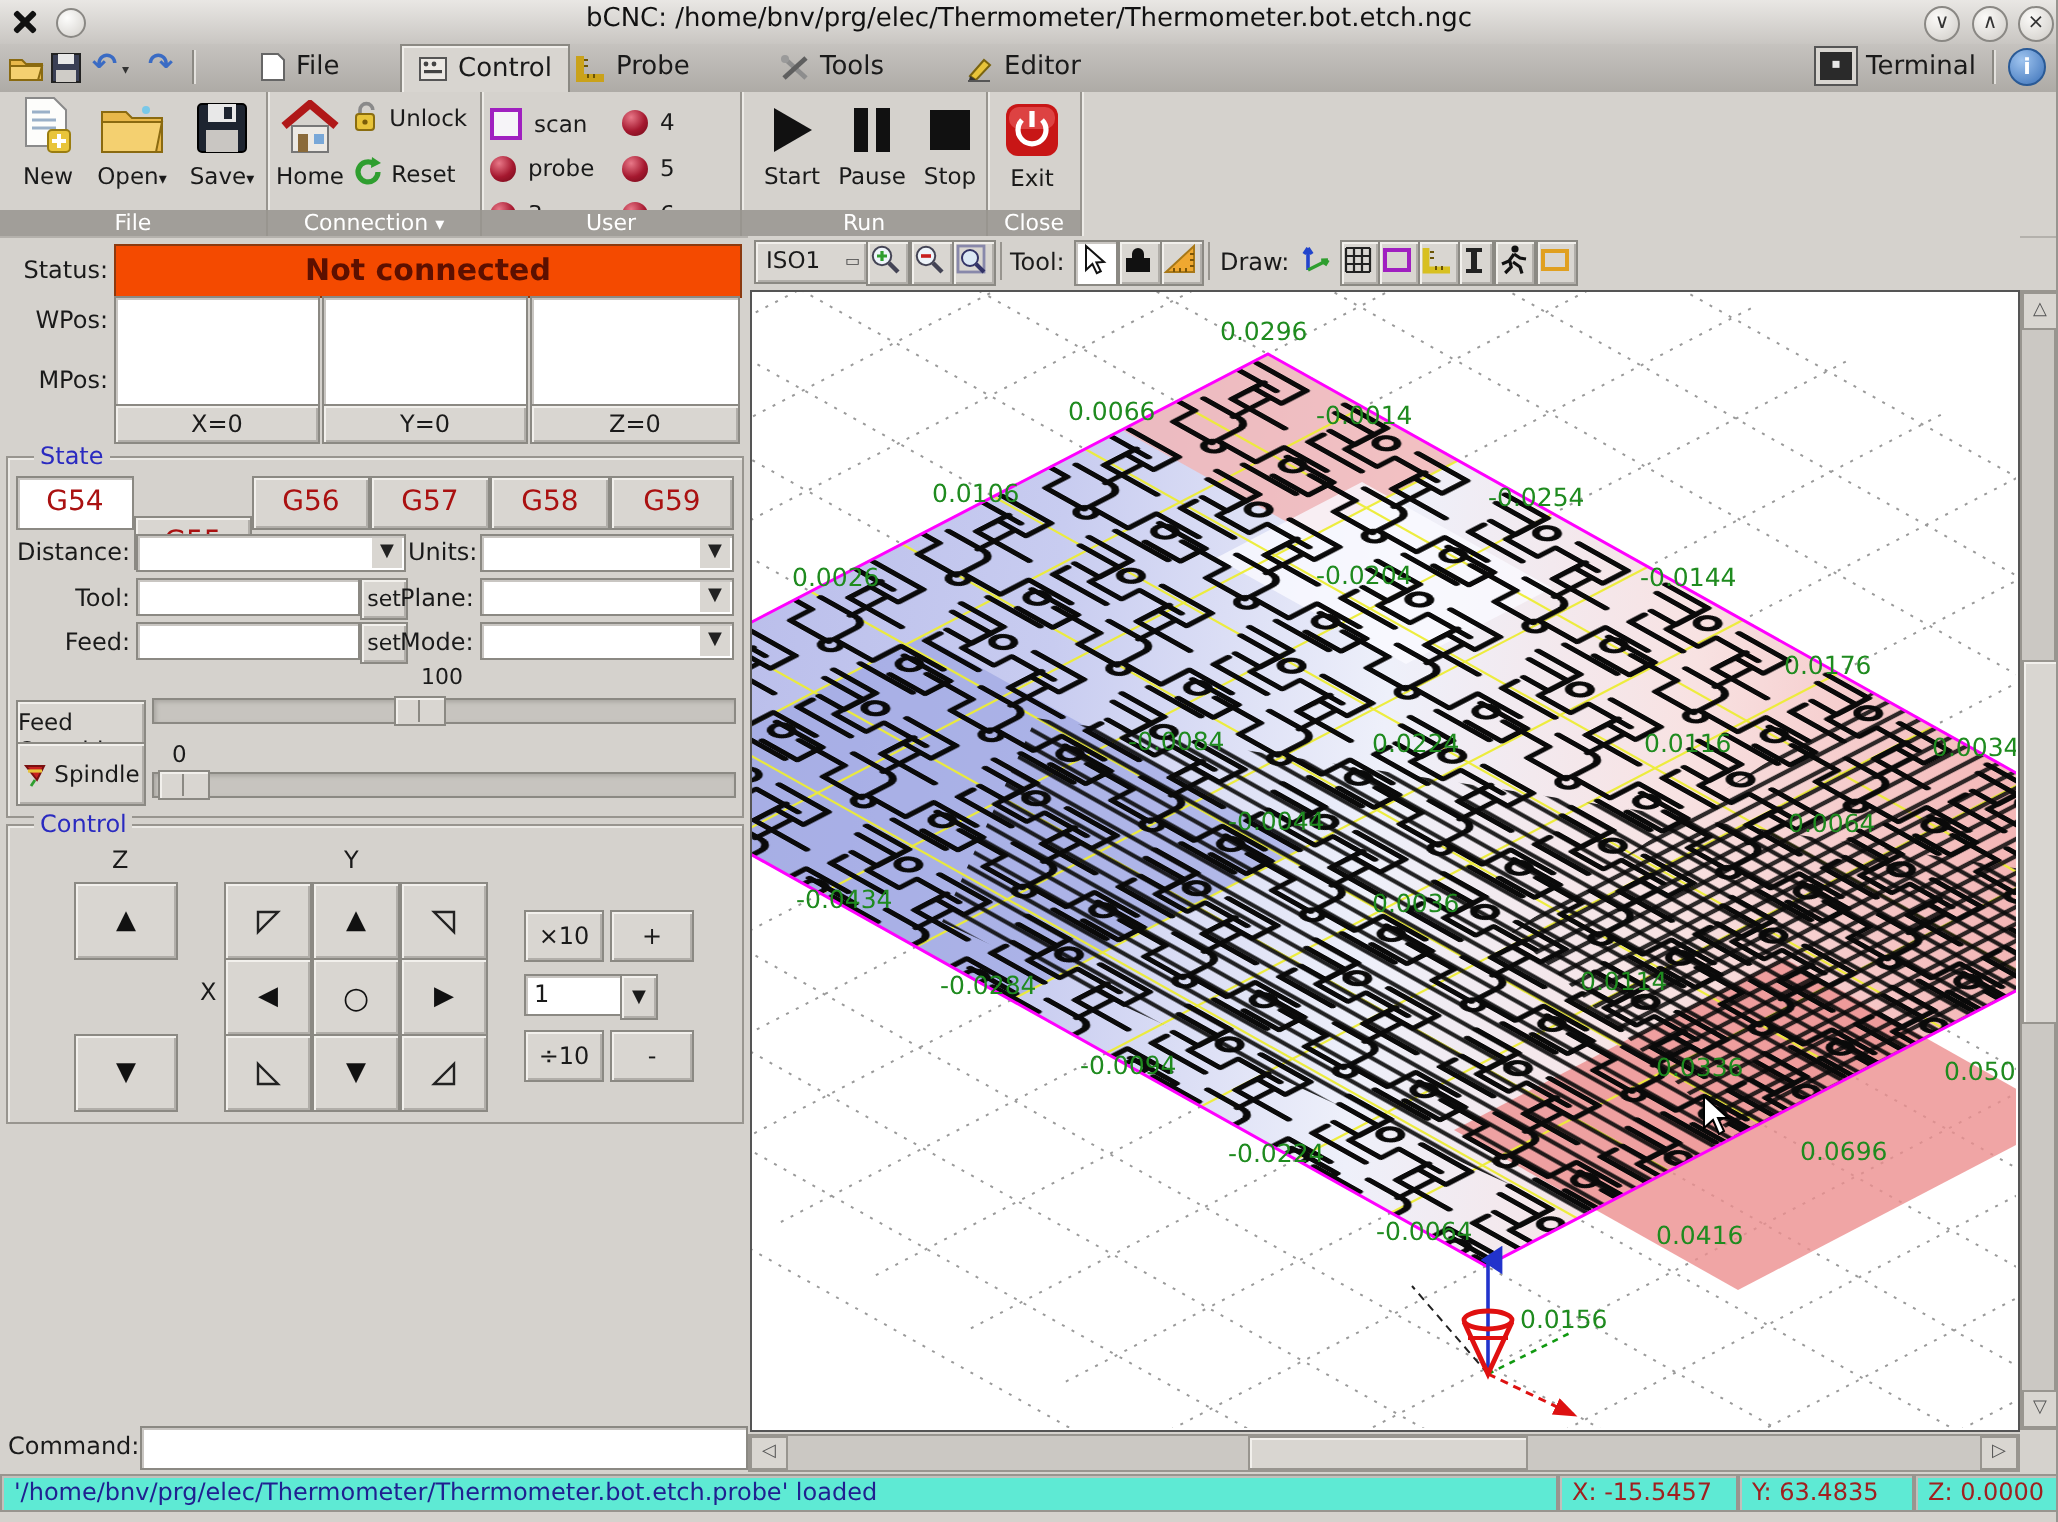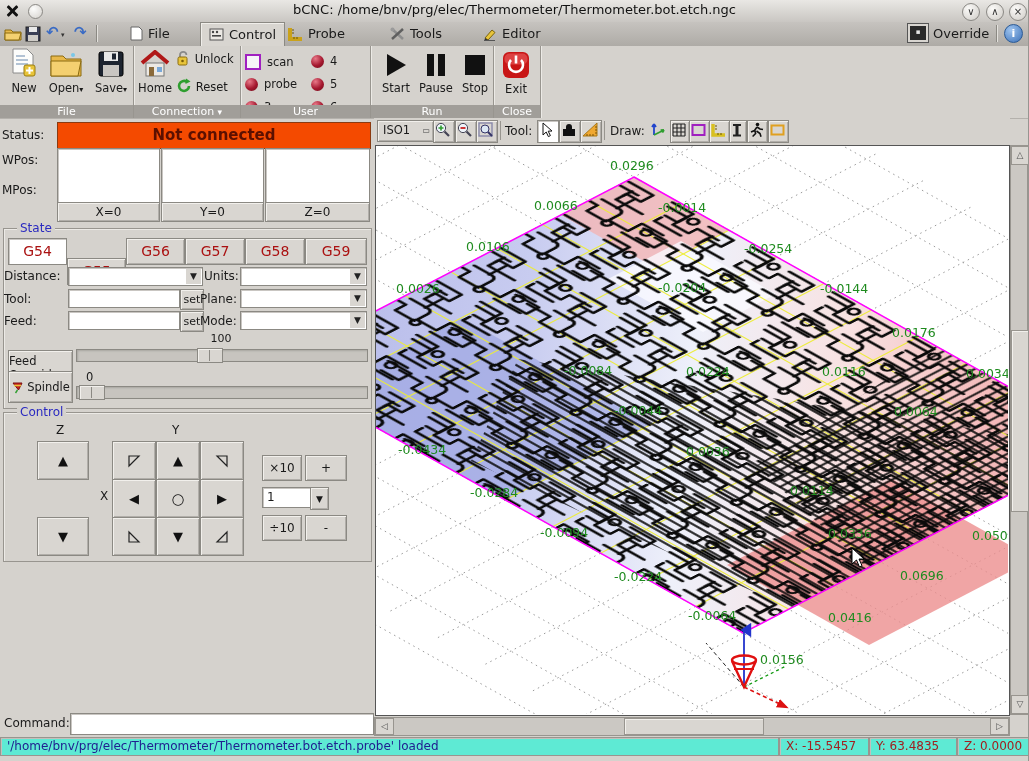--- a/index.html
+++ b/index.html
@@ -49,21 +49,21 @@
   .user-row{position:absolute;display:flex;align-items:center;gap:6px;font-size:11.5px;}
   
   .raised{background:#d9d6d1;border:1px solid #8b8983;
     box-shadow:inset 1px 1px 0 #f2f0ec, inset -1px -1px 0 #b1aea9;}
   .sunken{background:#fff;border:1px solid #8b8983;box-shadow:inset 1px 1px 0 #c9c6c2;}
   .btnlabel{display:flex;align-items:center;justify-content:center;height:100%;}
   .gbtn{position:absolute;top:0;height:25px;color:#aa1111;font-size:14px;text-align:center;line-height:25px;}
   .framebox{position:absolute;border:1px solid #98958f;box-shadow:inset 1px 1px 0 #eceae6;}
   .framelegend{position:absolute;top:-8px;left:13px;background:#d5d2cd;padding:0 3px;
     color:#2a2ac0;font-size:12px;}
-  .flabel{position:absolute;text-align:left;font-size:12px;color:#1a1a1a;}
+  .flabel{position:absolute;text-align:right;font-size:12px;color:#1a1a1a;}
   .combo{position:absolute;background:#fff;border:1px solid #8b8983;box-shadow:inset 1px 1px 0 #c9c6c2;}
   .combo .arr{position:absolute;right:1px;top:1px;bottom:1px;width:15px;background:#d9d6d1;
     text-align:center;font-size:9px;line-height:15px;color:#222;}
   .trough{position:absolute;background:#c7c4bf;border:1px solid #8b8983;box-shadow:inset 1px 1px 2px #a9a6a1;}
   .shandle{position:absolute;top:-2px;width:24px;height:13px;background:#d9d6d1;border:1px solid #8b8983;
     box-shadow:inset 1px 1px 0 #f2f0ec;}
   .shandle:after{content:"";position:absolute;left:11px;top:1px;bottom:1px;width:1px;background:#8b8983;}
   .jogbtn{position:absolute;background:#d9d6d1;border:1px solid #8b8983;
     box-shadow:inset 1px 1px 0 #f2f0ec, inset -1px -1px 0 #b1aea9;
     display:flex;align-items:center;justify-content:center;font-size:13px;color:#111;}
@@ -162,21 +162,21 @@
       <svg width="15" height="14" viewBox="0 0 15 14">
         <path d="M3,11 L10,3 L13,5.5 L6,13 z" fill="#e8c43a" stroke="#7a6410"></path>
         <path d="M3,11 L2.4,13.6 L6,13 z" fill="#333"></path>
         <path d="M2,13.5 h11" stroke="#555" stroke-width="1"></path>
       </svg>
       <span>Editor</span>
     </div>
 
     <div class="terminal-item" style="left:908px;">
       <span class="terminal-glyph">▪</span>
-      <span>Override</span>
+      <span>Terminal</span>
     </div>
     <div class="mb-sep" style="left:996px;"></div>
     <div class="infobtn" style="left:1004px;">i</div>
   </div>
 
   <div class="ribbon">
 
     <div class="rib-item" style="left:8px;top:2px;width:32px;">
       <svg width="26" height="30" viewBox="0 0 26 30">
         <path d="M2,1 h14 l6,6 v18 h-20 z" fill="#fdfdfb" stroke="#8a8a8a"></path>

